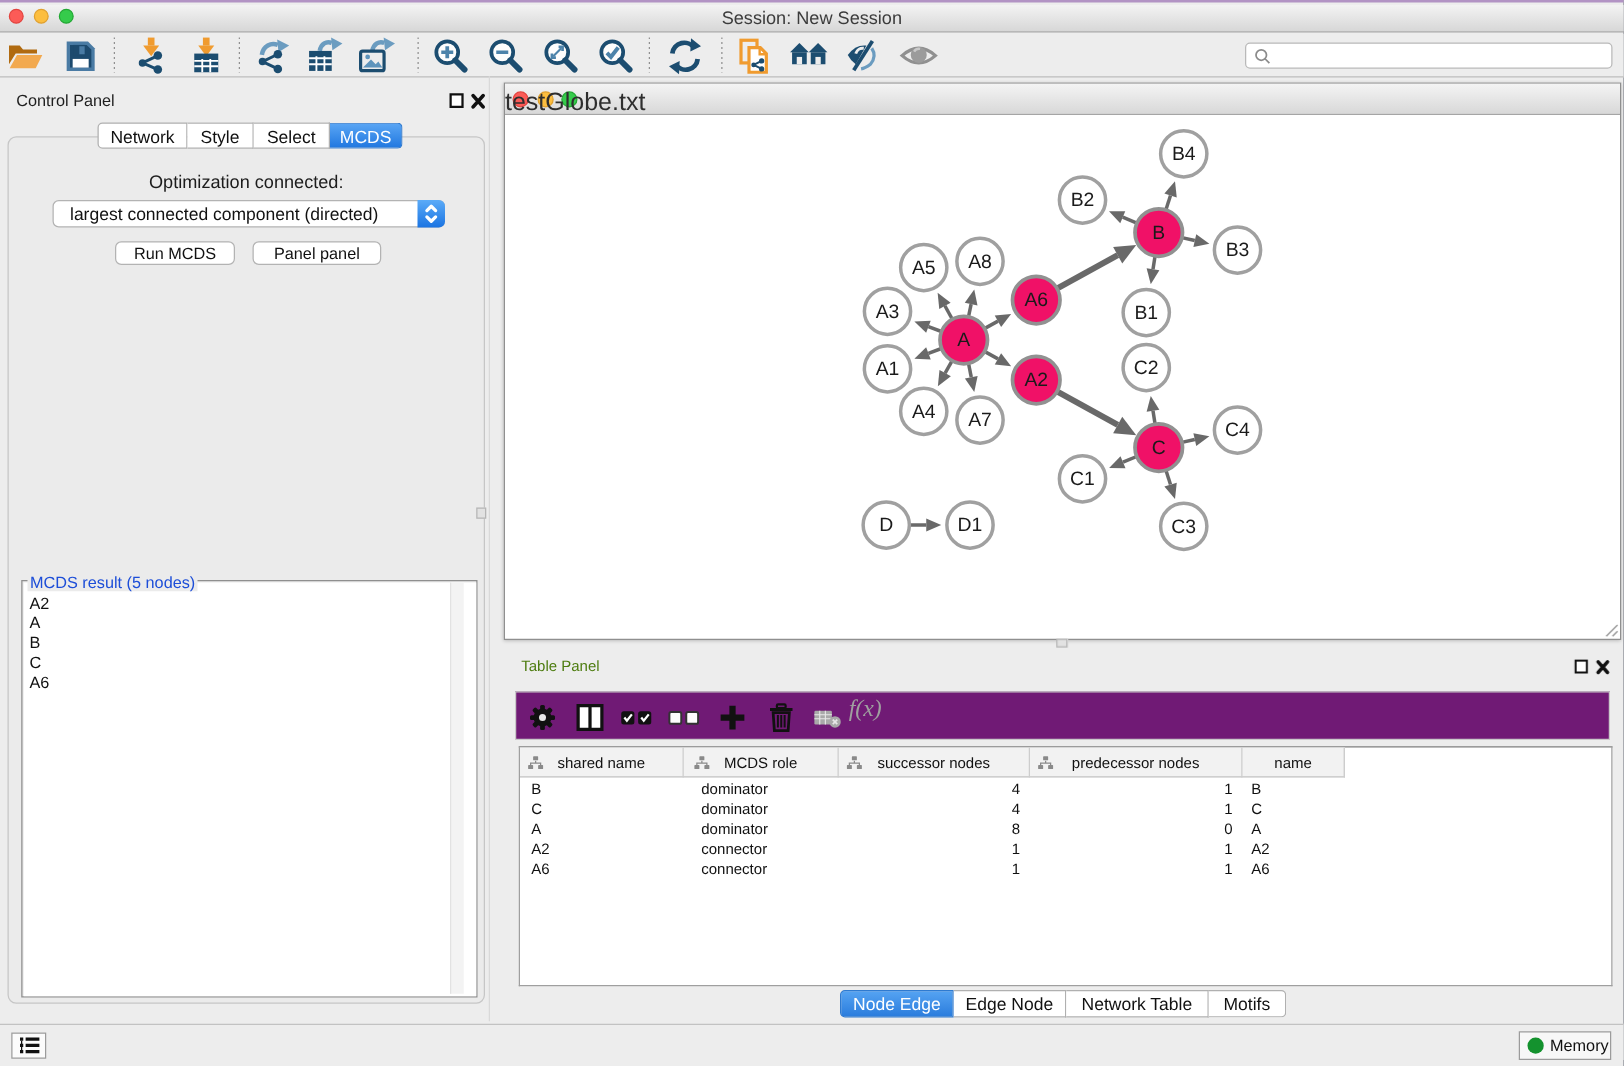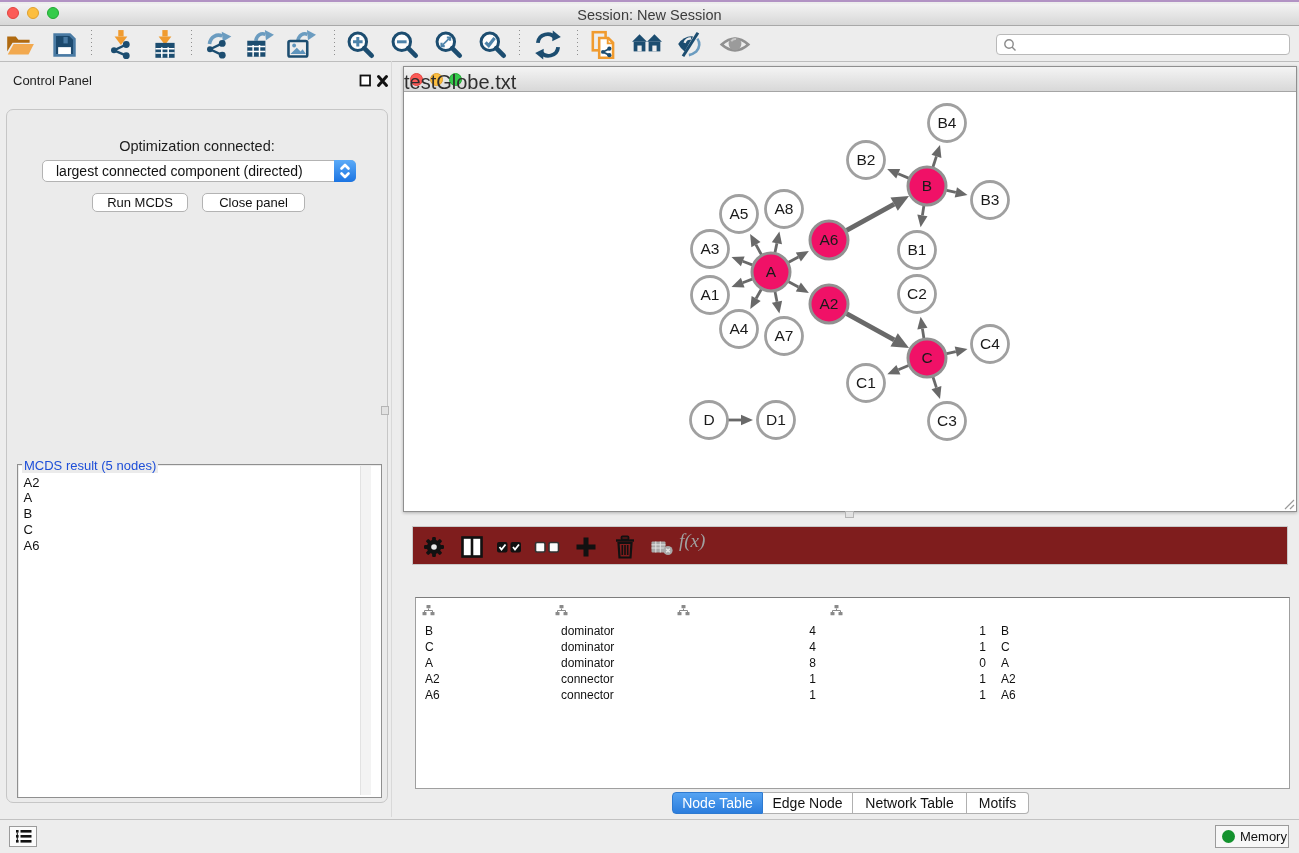--- a/index.html
+++ b/index.html
@@ -41,21 +41,21 @@
 #mcds-legend { position:absolute; left:5px; top:1px; background:#ebebeb; padding:0 2px; font-size:13px; color:#1d4ed8; }
 
 #nw { position:absolute; left:403px; top:64px; width:894px; height:446px; background:#fff;
   border:1px solid #8f8f8f; box-shadow:0 1px 3px rgba(0,0,0,0.25); }
 #nw-tb { position:absolute; left:0; top:0; width:100%; height:25px;
   background:linear-gradient(#f4f4f4,#d8d8d8); border-bottom:1px solid #a5a5a5; }
 #nw-tb .tl { position:absolute; top:6px; width:13px; height:13px; border-radius:50%; }
 #nw-title { position:absolute; top:4px; width:100%; text-align:left; font-size:20px; color:#2e2e2e; }
 
 #tp-title { position:absolute; left:417px; top:524px; font-size:12px; color:#4d7c0f; }
-#tp-toolbar { position:absolute; left:412px; top:524px; width:876px; height:39px; background:#7f1d1d;
+#tp-toolbar { position:absolute; left:412px; top:551px; width:876px; height:39px; background:#701a75;
   border:1px solid #c9c9c9; }
 #tbl { position:absolute; left:415px; top:595px; width:875px; height:192px; background:#fff; border-top:1px solid #7d7d7d; border-left:1px solid #9f9f9f; border-right:1px solid #9f9f9f; border-bottom:1px solid #9f9f9f; }
 #tbl-head { position:absolute; left:0; top:0; width:660px; height:24px; background:#f2f2f2; border-bottom:1px solid #c4c4c4; border-right:1px solid #cdcdcd; }
 .th { position:absolute; top:0; height:24px; border-right:1px solid #cdcdcd; font-size:12px; color:#111; text-align:center; line-height:24px; }
 .td { position:absolute; font-size:12px; color:#111; height:16px; line-height:16px; }
 
 #bt { position:absolute; left:672px; top:790px; display:flex; }
 .btab { height:22px; background:#fff; border:1px solid #b0b0b0; border-left:none; font-size:14px;
   color:#111; text-align:center; line-height:21px; }
 
@@ -188,29 +188,35 @@
         </svg>
       </div>
   </div>
 
   <div id="cp-title">Control Panel</div>
   <svg class="abs" style="left:359px; top:72px;" width="30" height="14" viewBox="0 0 30 14">
       <rect x="1.5" y="1.5" width="9.5" height="10" fill="#fff" stroke="#111" stroke-width="1.8"></rect>
       <path d="M19.5 2.5 L27.5 11.5 M27.5 2.5 L19.5 11.5" stroke="#111" stroke-width="3" stroke-linecap="round"></path>
     </svg>
   <div id="cp-panel"></div>
+  <div class="tabrow" style="left:78px; top:96px;">
+    <div class="tab first" style="width:72px;">Network</div>
+    <div class="tab" style="width:53px;">Style</div>
+    <div class="tab" style="width:61px;">Select</div>
+    <div class="tab sel last" style="width:58px;">MCDS</div>
+  </div>
   <div id="opt-label">Optimization connected:</div>
   <div id="dropdown">largest connected component (directed)<div id="dd-cap">
         <svg width="20" height="20" style="position:absolute;left:1px;top:1px;" viewBox="0 0 20 20">
           <path d="M6.5 7.5 L10 4 L13.5 7.5" stroke="#fff" stroke-width="2.6" fill="none" stroke-linecap="round" stroke-linejoin="round"></path>
           <path d="M6.5 12.5 L10 16 L13.5 12.5" stroke="#fff" stroke-width="2.6" fill="none" stroke-linecap="round" stroke-linejoin="round"></path>
         </svg>
       </div></div>
   <div class="btn" style="left:92px; width:96px;">Run MCDS</div>
-  <div class="btn" style="left:202px; width:103px;">Close panel</div>
+  <div class="btn" style="left:202px; width:103px;">Panel panel</div>
   <div id="mcds-box">
     <div id="mcds-border"></div>
     <div id="mcds-list">A2<br>A<br>B<br>C<br>A6</div>
     <div id="mcds-scroll"></div>
     <div id="mcds-legend">MCDS result (5 nodes)</div>
   </div>
 
   <div id="nw">
     <div id="nw-tb">
       <div class="tl" style="left:6px;background:#fc5b57;border:1px solid #e2443f;"></div>
@@ -344,20 +350,27 @@
       </svg>
       <svg class="abs" style="left:237px; top:7px;" width="26" height="26" viewBox="0 0 26 26">
         <rect x="1.5" y="7.5" width="14" height="11" rx="1" fill="#a9a9a9"></rect>
         <path d="M1.5 10.8 H15.5 M1.5 14 H15.5 M5.8 7.5 V18.5 M10.3 7.5 V18.5" stroke="#e7e7e7" stroke-width="0.9"></path>
         <circle cx="18" cy="16.5" r="4.6" fill="#a9a9a9"></circle>
         <path d="M16.2 14.7 L19.8 18.3 M19.8 14.7 L16.2 18.3" stroke="#e7e7e7" stroke-width="1.4"></path>
       </svg>
       <div class="abs" style="left:266px; top:3px; width:44px; font-family:'Liberation Serif',serif; font-style:italic; font-size:19px; color:#a0a0a0;">f(x)</div>
   </div>
   <div id="tbl">
+    <div id="tbl-head">
+      <div class="th" style="left:0px; width:131px;">shared name</div>
+      <div class="th" style="left:131px; width:124px;">MCDS role</div>
+      <div class="th" style="left:255px; width:153px;">successor nodes</div>
+      <div class="th" style="left:408px; width:170px;">predecessor nodes</div>
+      <div class="th" style="left:578px; width:82px;">name</div>
+    </div>
     <svg class="abs" style="left:6px; top:6px;" width="13" height="13" viewBox="0 0 13 13">
         <rect x="4.5" y="1" width="4" height="3.2" rx="0.5" fill="#8a8a8a"></rect>
         <rect x="0.5" y="8" width="4" height="3.2" rx="0.5" fill="#8a8a8a"></rect>
         <rect x="8.5" y="8" width="4" height="3.2" rx="0.5" fill="#8a8a8a"></rect>
         <path d="M6.5 4.5 V6.5 M2.5 8 V6.5 H10.5 V8" stroke="#8a8a8a" stroke-width="1" fill="none"></path>
       </svg>
       <svg class="abs" style="left:139px; top:6px;" width="13" height="13" viewBox="0 0 13 13">
         <rect x="4.5" y="1" width="4" height="3.2" rx="0.5" fill="#8a8a8a"></rect>
         <rect x="0.5" y="8" width="4" height="3.2" rx="0.5" fill="#8a8a8a"></rect>
         <rect x="8.5" y="8" width="4" height="3.2" rx="0.5" fill="#8a8a8a"></rect>
@@ -395,21 +408,21 @@
 <div class="td" style="left:255px; top:73px; width:145px; text-align:right;">1</div>
 <div class="td" style="left:408px; top:73px; width:162px; text-align:right;">1</div>
 <div class="td" style="left:585px; top:73px;">A2</div>
 <div class="td" style="left:9px; top:89px;">A6</div>
 <div class="td" style="left:145px; top:89px;">connector</div>
 <div class="td" style="left:255px; top:89px; width:145px; text-align:right;">1</div>
 <div class="td" style="left:408px; top:89px; width:162px; text-align:right;">1</div>
 <div class="td" style="left:585px; top:89px;">A6</div>
   </div>
   <div id="bt">
-    <div class="btab" style="width:91px; border-left:1px solid #b0b0b0; border-radius:4px 0 0 4px; background:linear-gradient(#55a3f2,#2b7ddd); color:#fff; border-color:#2e7ad0;">Node Table</div>
+    <div class="btab" style="width:91px; border-left:1px solid #b0b0b0; border-radius:4px 0 0 4px; background:linear-gradient(#55a3f2,#2b7ddd); color:#fff; border-color:#2e7ad0;">Node Edge</div>
     <div class="btab" style="width:90px;">Edge Node</div>
     <div class="btab" style="width:114px;">Network Table</div>
     <div class="btab" style="width:62px; border-radius:0 4px 4px 0;">Motifs</div>
   </div>
 
   <div id="status">
     <div id="sb-btn">
         <svg width="26" height="19" viewBox="0 0 26 19" style="position:absolute;left:1px;top:0px;">
           <rect x="5" y="3" width="2.6" height="2.6" fill="#111"></rect>
           <rect x="5" y="8" width="2.6" height="2.6" fill="#111"></rect>

